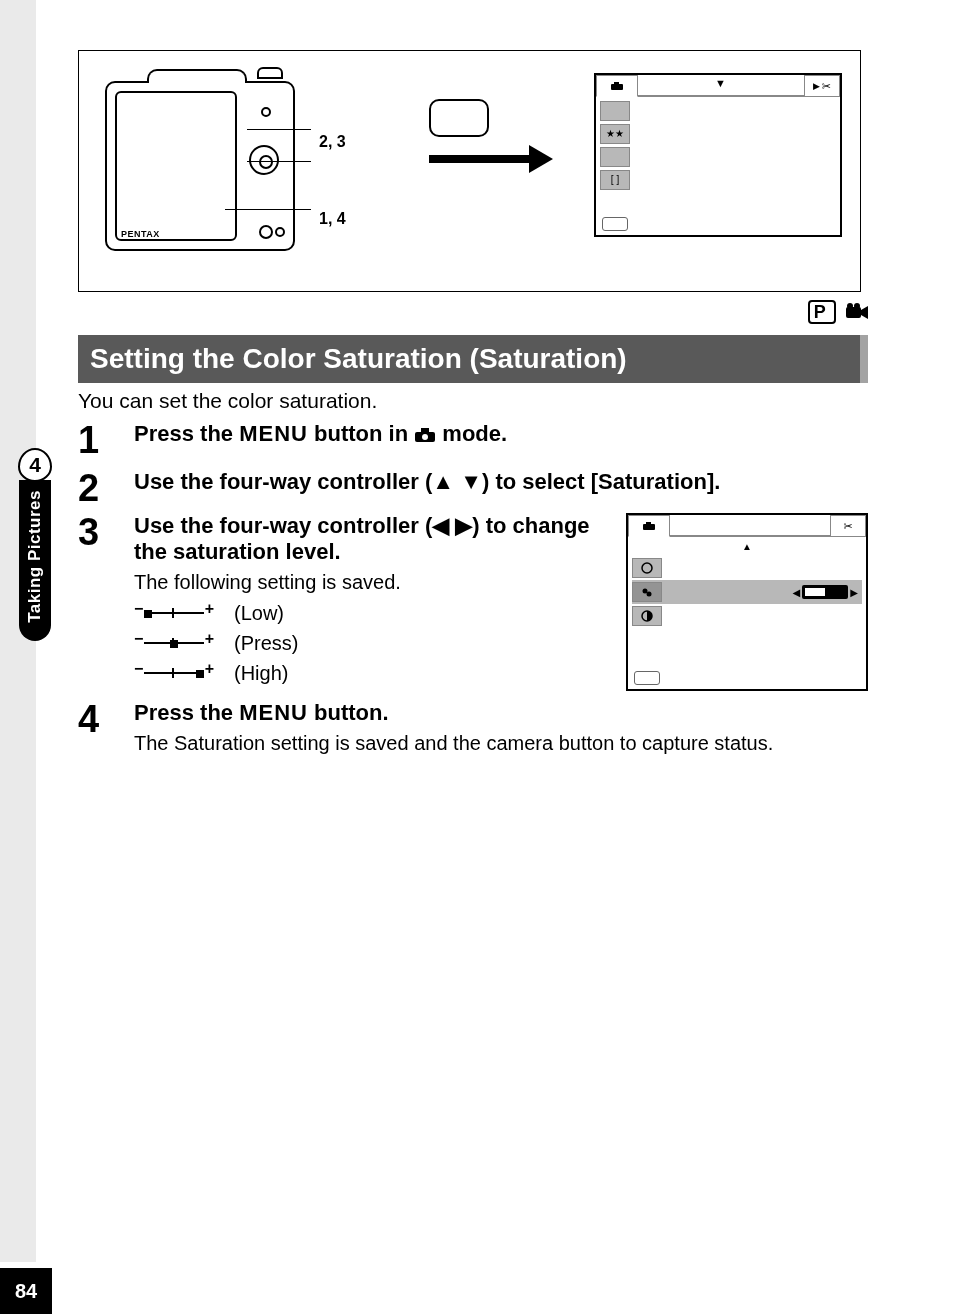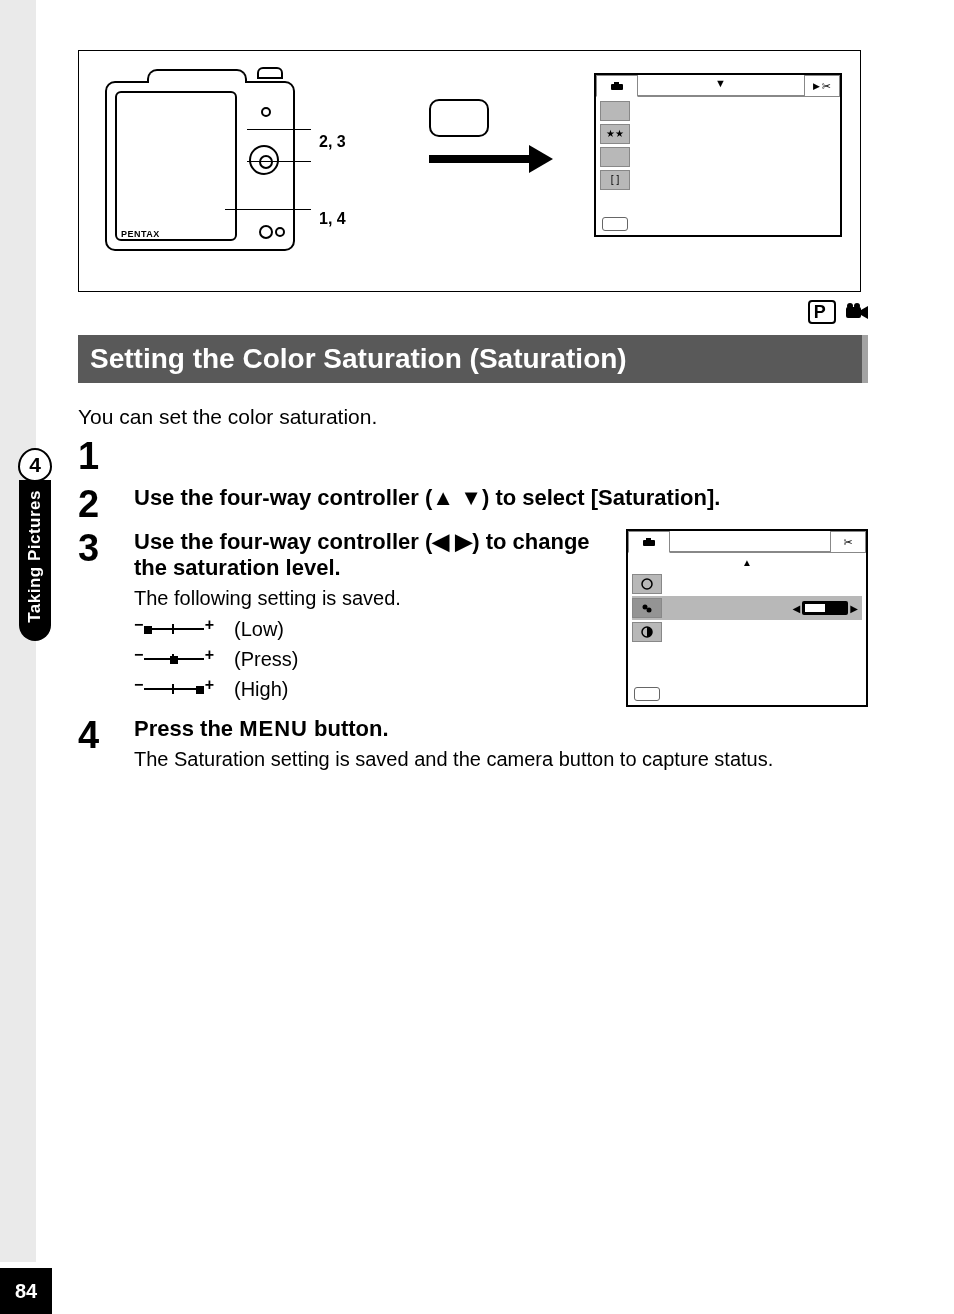--- a/index.html
+++ b/index.html
@@ -47,23 +47,23 @@
   .tab-sep { flex:1; border-bottom:1px solid #888; }
   .tab-r { border:1px solid #888; border-bottom:none; width:36px; display:flex; align-items:center; justify-content:center; }
   .menu-rows { padding: 2px 0 0 4px; }
   .mrow { display:flex; align-items:center; height: 23px; border-bottom: 0px; }
   .mcell-l { width: 30px; height: 20px; background:#b8b8b8; border:1px solid #888; margin-right:4px; display:flex; align-items:center; justify-content:center; font-size:10px; }
   .screen-menu-btn { position:absolute; left:6px; bottom:4px; width:26px; height:14px; border:1px solid #666; border-radius:3px; }
 
   .mode-row { text-align: right; margin-top: 6px; font-size: 22px; letter-spacing: 4px; }
   .pbox { display:inline-block; border:2px solid #000; border-radius:4px; padding: 0 4px; font-weight:bold; font-size:18px; line-height:20px; vertical-align: middle; }
 
-  .title-bar { background: #595959; color: #fff; font-weight: bold; font-size: 28px; padding: 8px 12px; margin-top: 10px; border-right: 6px solid #a3a3a3; }
-
-  .intro { font-size: 21px; margin-top: 22px; }
+  .title-bar { background: #595959; color: #fff; font-weight: bold; font-size: 28px; padding: 8px 12px; margin-top: 10px; border-right: 8px solid #a3a3a3; }
+
+  .intro { font-size: 21px; margin-top: 6px; }
 
   .steps { margin-top: 8px; }
   .step { display: flex; margin-top: 6px; }
   .step-num { font-size: 38px; font-weight: bold; width: 56px; line-height: 1; }
   .step-body { flex: 1; }
   .step-title { font-size: 22px; font-weight: bold; }
   .step-sub { font-size: 20px; margin-top: 6px; }
 
   .cam-glyph { display:inline-block; vertical-align:-2px; }
   .cam-glyph svg { display:block; }
@@ -186,20 +186,27 @@
 
     <div class="title-bar">Setting the Color Saturation (Saturation)</div>
 
     <div class="intro">You can set the color saturation.</div>
 
     <div class="steps">
 
       <div class="step">
         <div class="step-num">1</div>
         <div class="step-body">
+          <div class="step-title">
+            <span>Press the </span><span style="font-family:Arial; letter-spacing:1px;">MENU</span><span> button in </span><span class="cam-glyph"><svg width="22" height="16">
+                  <rect x="1" y="5" width="20" height="10" rx="2" fill="#000"></rect>
+                  <rect x="7" y="1" width="8" height="5" fill="#000"></rect>
+                  <circle cx="11" cy="10" r="3" fill="#fff"></circle>
+                </svg></span><span> mode.</span>
+          </div>
         </div>
       </div>
 
       <div class="step step2">
         <div class="step-num">2</div>
         <div class="step-body">
           <div class="step-title">
             <span>Use the four-way controller (</span><span>▲</span> <span>▼</span><span>) to select [Saturation].</span>
           </div>
         </div>

